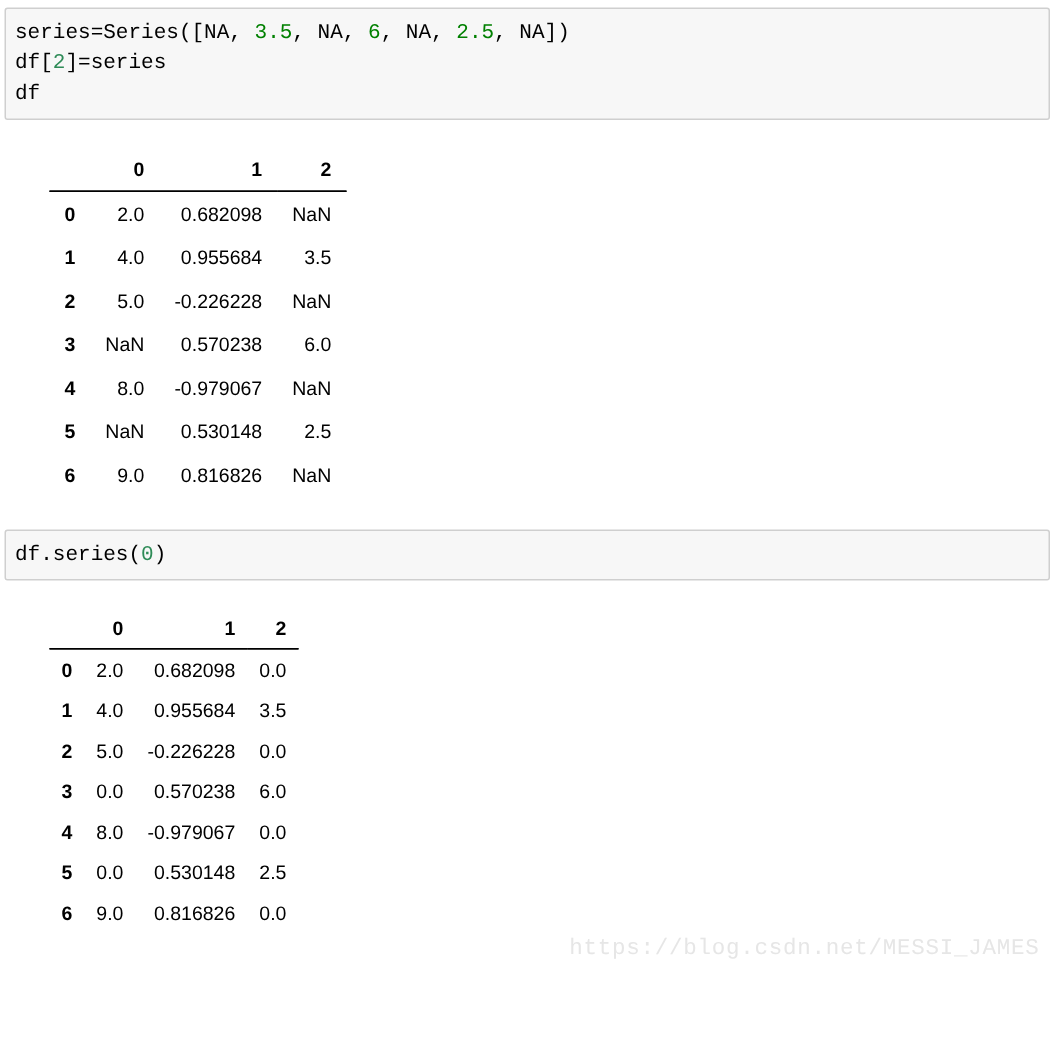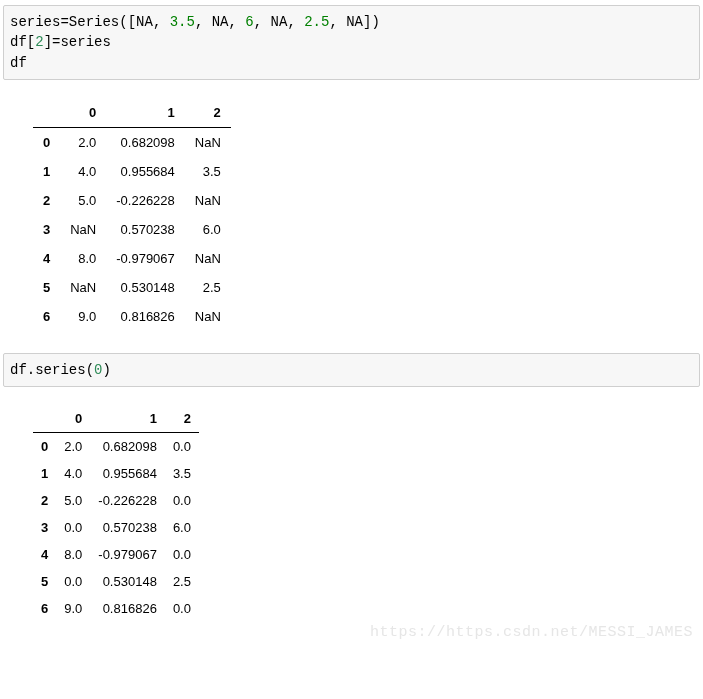--- a/index.html
+++ b/index.html
@@ -175,13 +175,13 @@
       </tr>
       <tr>
         <th>6</th>
         <td>9.0</td>
         <td>0.816826</td>
         <td>0.0</td>
       </tr>
     </tbody>
 </table>
 
-<div class="watermark">https://https.csdn.net/MESSI_JAMES</div>
+<div class="watermark">https://blog.csdn.net/MESSI_JAMES</div>
 
 </body></html>

